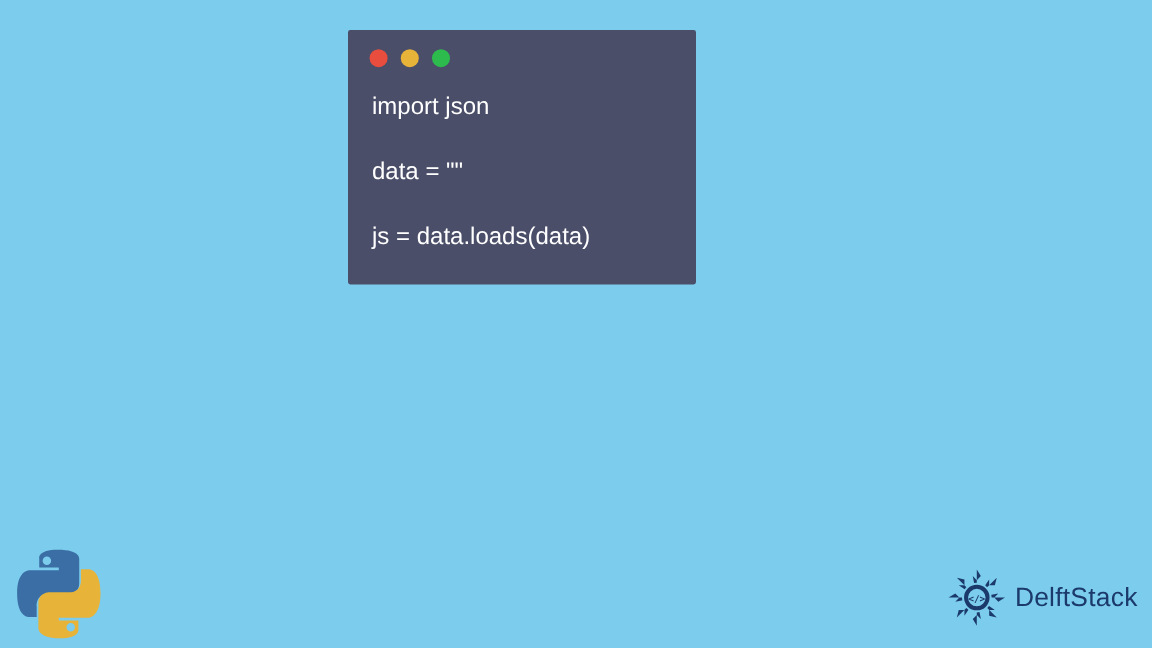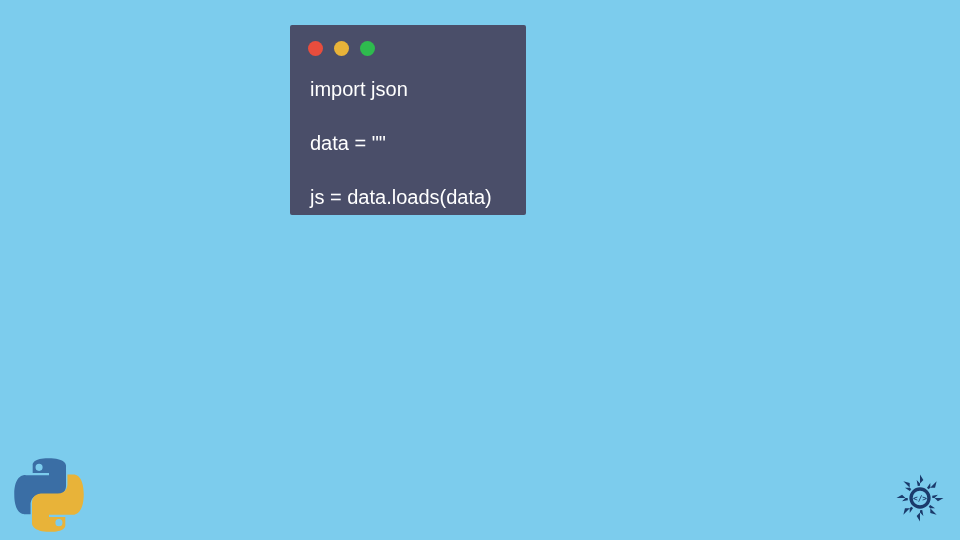--- a/index.html
+++ b/index.html
@@ -8,23 +8,24 @@
     height: 540px;
     background: #7CCCED;
     position: relative;
     font-family: -apple-system, BlinkMacSystemFont, "Segoe UI", Helvetica, Arial, sans-serif;
     overflow: hidden;
   }
   .code-window {
     position: absolute;
     left: 290px;
     top: 25px;
-    width: 236px;
+    width: 290px;
     background: #4A4E69;
     border-radius: 2px;
+    padding-bottom: 22px;
   }
   .titlebar {
     display: flex;
     align-items: center;
     gap: 11px;
     padding: 16px 18px 6px 18px;
   }
   .dot {
     width: 15px;
     height: 15px;
@@ -107,13 +108,14 @@
         <path d="M50 50 L50 8 L56 18 L50 24 L44 18 Z" transform="rotate(180 50 50)"></path>
         <path d="M50 50 L50 8 L56 18 L50 24 L44 18 Z" transform="rotate(225 50 50)"></path>
         <path d="M50 50 L50 8 L56 18 L50 24 L44 18 Z" transform="rotate(270 50 50)"></path>
         <path d="M50 50 L50 8 L56 18 L50 24 L44 18 Z" transform="rotate(315 50 50)"></path>
       </g>
       <circle cx="50" cy="50" r="22" fill="#7CCCED"></circle>
       <circle cx="50" cy="50" r="16" fill="none" stroke="#1B3A6B" stroke-width="6"></circle>
       <text x="50" y="56" text-anchor="middle" font-size="14" fill="#1B3A6B" font-family="monospace" font-weight="bold">&lt;/&gt;</text>
     </g>
   </svg>
+  <span class="delftstack-text">DelftStack</span>
 </div>
 
 </body></html>

